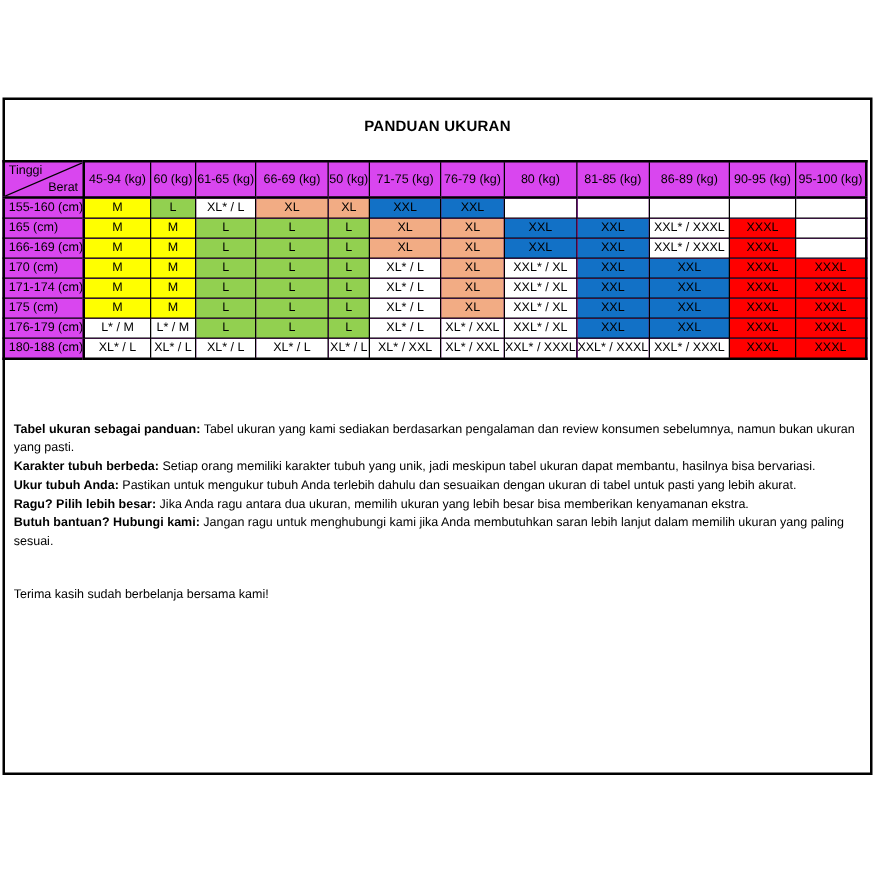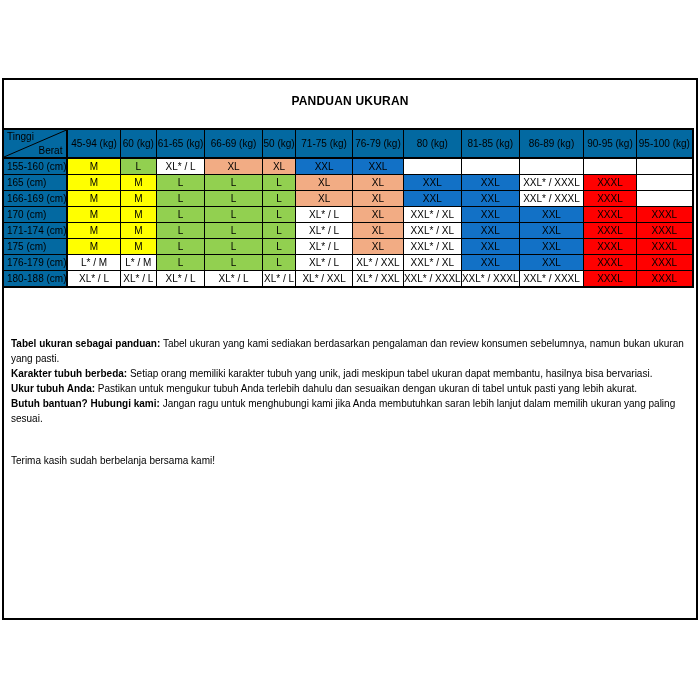--- a/index.html
+++ b/index.html
@@ -1,21 +1,21 @@
 <!DOCTYPE html>
 <html><head>
 <meta charset="utf-8">
 <style>
   * { box-sizing: border-box; }
   html, body { margin: 0; padding: 0; width: 700px; height: 700px; }
   body { background: #ffffff; font-family: "Liberation Sans", sans-serif; color: #000; }
   .canvas { position: relative; width: 700px; height: 700px; background: #ffffff; overflow: hidden; }
   .panel { position: absolute; left: 2px; top: 78px; width: 696px; height: 542px; border: 2px solid #000; background: #fff; }
   .title { position: absolute; top: 14px; left: 0; width: 100%; text-align: center; font-size: 12px; font-weight: bold; letter-spacing: .2px; }
-  .size-table { position: absolute; left: -2px; top: 48px; border-collapse: collapse; table-layout: fixed; border: 2px solid #000; background: #0369a1; }
+  .size-table { position: absolute; left: -2px; top: 48px; border-collapse: collapse; table-layout: fixed; border: 2px solid #000; background: #d946ef; }
   .size-table th, .size-table td { border: 1px solid #000; padding: 0; font-weight: normal; overflow: hidden; white-space: nowrap; }
   .size-table thead th { height: 29px; font-size: 10px; border-bottom: 2px solid #000; text-align: center; }
   .size-table thead th.corner { position: relative; border-right: 2px solid #000; }
   .size-table tbody th { text-align: left; padding-left: 3px; font-size: 10px; border-right: 2px solid #000; height: 15px; line-height: 15px; }
   .size-table td { text-align: center; font-size: 10px; height: 15px; line-height: 15px; }
   .diag { position: absolute; left: 0; top: 0; width: 100%; height: 100%; display: block; }
   .c-top { position: absolute; top: 1px; left: 3px; font-size: 10px; }
   .c-bot { position: absolute; bottom: 1px; right: 4px; font-size: 10px; }
   .notes { position: absolute; left: 7px; top: 256px; width: 686px; font-size: 10px; line-height: 15px; }
   .notes p { margin: 0; }
@@ -189,17 +189,18 @@
             <td style="background: rgb(255, 0, 0);">XXXL</td>
             <td style="background: rgb(255, 0, 0);">XXXL</td>
           </tr>
         </tbody>
     </table>
 
     <div class="notes">
       <p class="tip"><b>Tabel ukuran sebagai panduan:</b> <span>Tabel ukuran yang kami sediakan berdasarkan pengalaman dan review konsumen sebelumnya, namun bukan ukuran yang pasti.</span></p>
       <p class="tip"><b>Karakter tubuh berbeda:</b> <span>Setiap orang memiliki karakter tubuh yang unik, jadi meskipun tabel ukuran dapat membantu, hasilnya bisa bervariasi.</span></p>
       <p class="tip"><b>Ukur tubuh Anda:</b> <span>Pastikan untuk mengukur tubuh Anda terlebih dahulu dan sesuaikan dengan ukuran di tabel untuk pasti yang lebih akurat.</span></p>
+      <p class="tip"><b>Ragu? Pilih lebih besar:</b> <span>Jika Anda ragu antara dua ukuran, memilih ukuran yang lebih besar bisa memberikan kenyamanan ekstra.</span></p>
       <p class="tip"><b>Butuh bantuan? Hubungi kami:</b> <span>Jangan ragu untuk menghubungi kami jika Anda membutuhkan saran lebih lanjut dalam memilih ukuran yang paling sesuai.</span></p>
       <p class="closing">Terima kasih sudah berbelanja bersama kami!</p>
     </div>
   </div>
 </div>
 
 </body></html>

